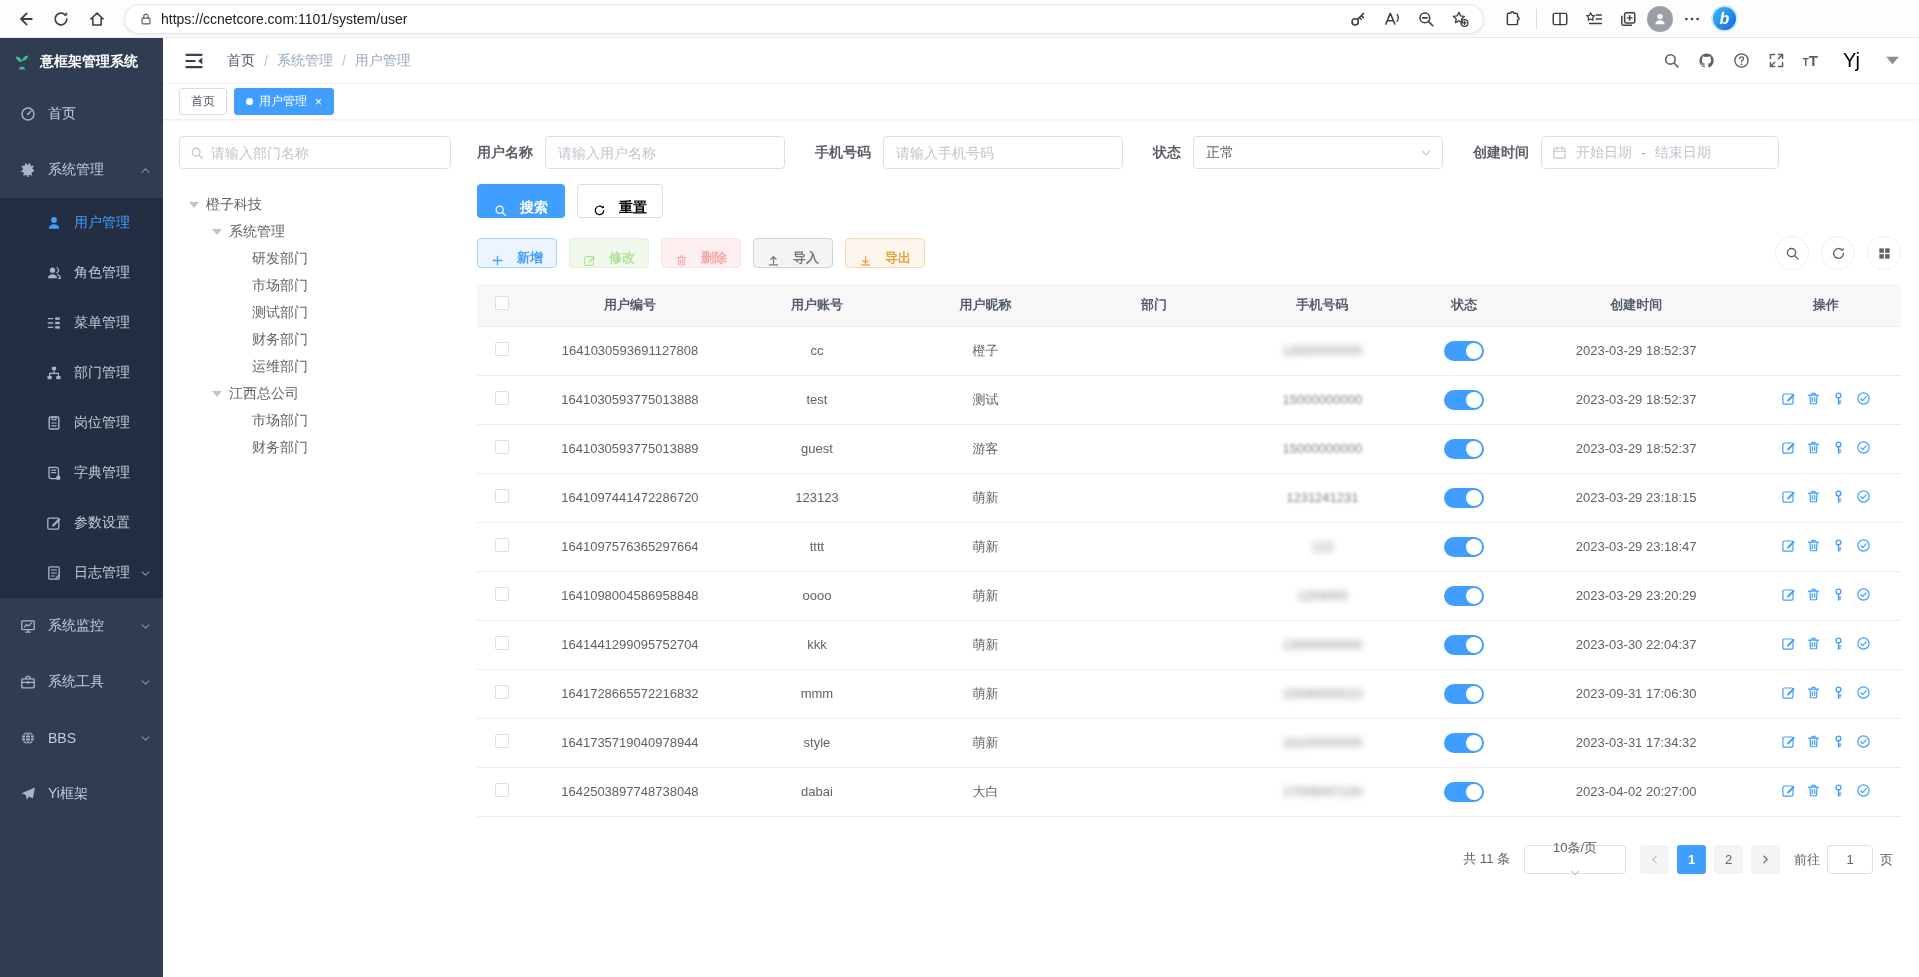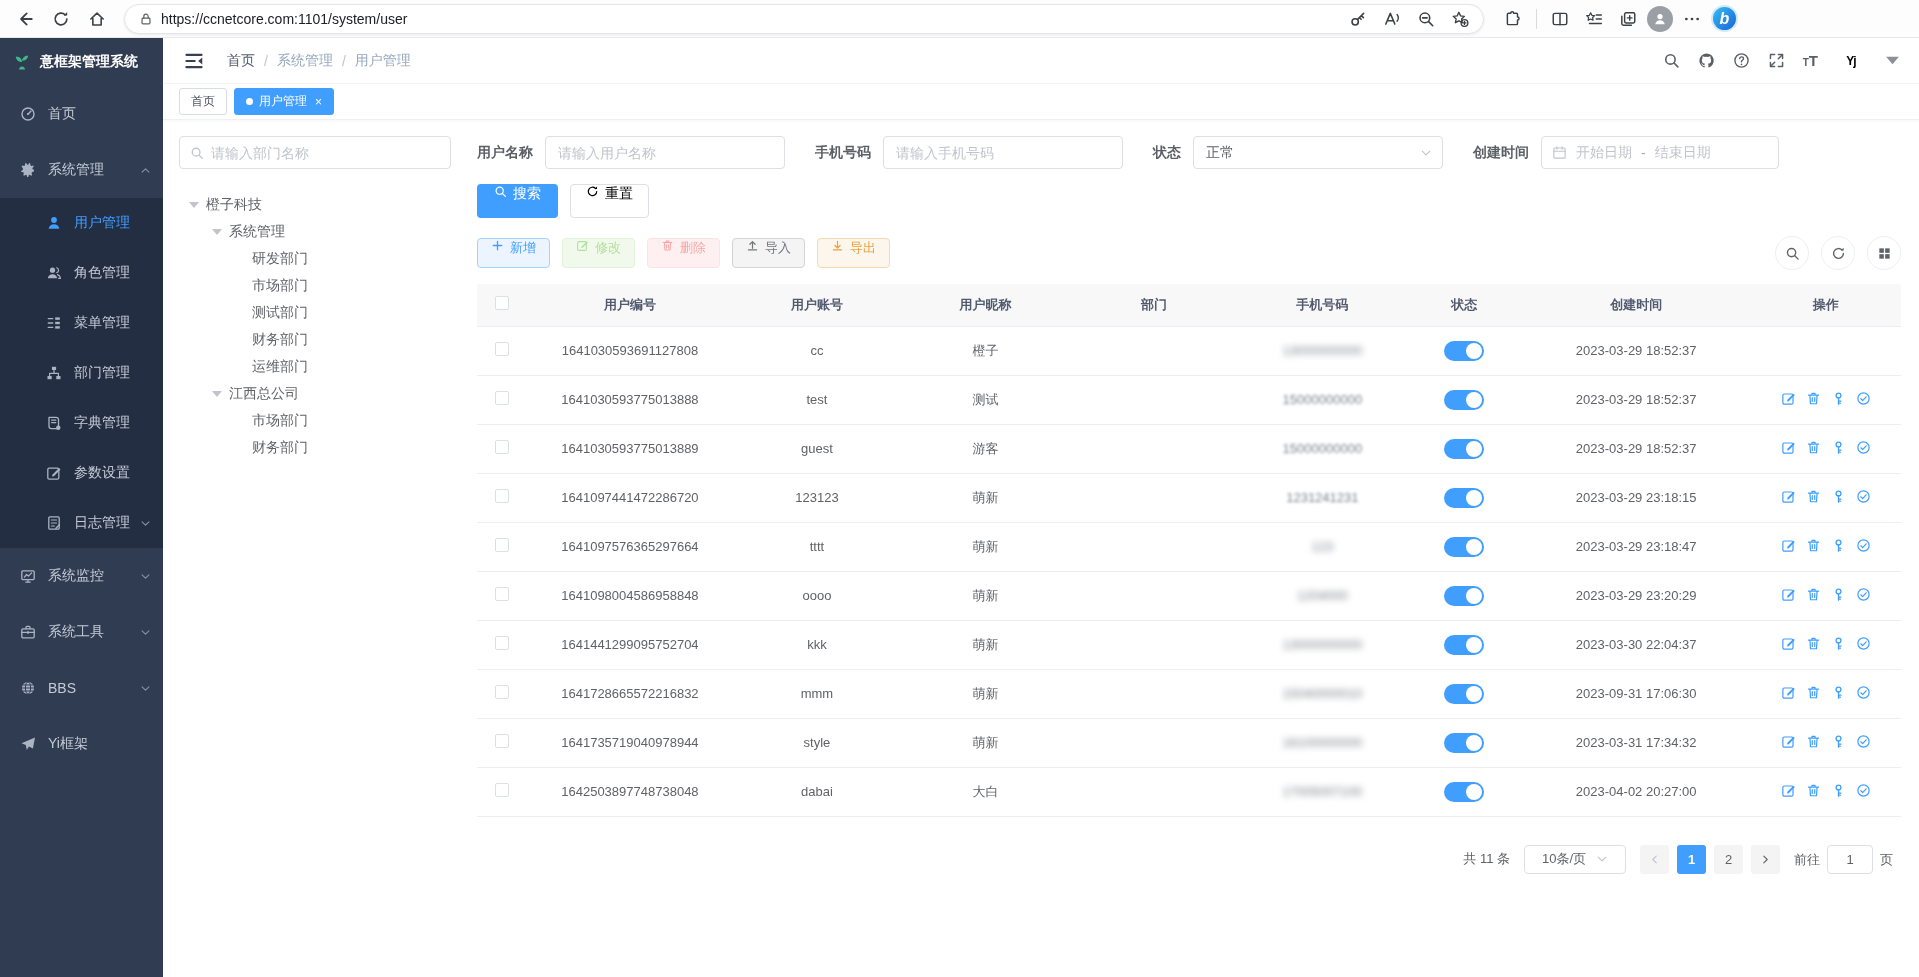--- a/index.html
+++ b/index.html
@@ -51,21 +51,21 @@
   .hamburger { width:22px; height:22px; color:#3a3f51; margin-right:22px; cursor:pointer; }
   .crumbs { display:flex; align-items:center; gap:9px; font-size:14px; }
   .crumb { color:#97a8be; }
   .crumb.first { color:#515a6e; }
   .crumb-sep { color:#c0c4cc; }
   .top-actions { margin-left:auto; display:flex; align-items:center; gap:18px; color:#5a5e66; }
   .top-actions .icon { width:17px; height:17px; cursor:pointer; }
   .tt-icon { font-weight:bold; cursor:pointer; color:#5a5e66; }
   .tt-icon .sm { font-size:10px; } .tt-icon .lg { font-size:15px; }
   .hdr-logo { width:30px; height:30px; background:#fff; display:flex; align-items:center;
-    justify-content:center; font-weight:700; font-size:12px; letter-spacing:-1px; color:#000;
+    justify-content:center; font-weight:400; font-size:20px; letter-spacing:-1px; color:#000;
     cursor:pointer; }
   .hdr-caret { width:9px; height:9px; color:#8a8f99; cursor:pointer; }
 
   
   .tabbar { height:36px; display:flex; align-items:center; gap:7px; padding:0 16px;
     border-bottom:1px solid #eef0f4; box-shadow:0 1px 3px rgba(0,0,0,.04); }
   .tab { height:27px; display:inline-flex; align-items:center; gap:6px; padding:0 11px;
     border:1px solid #d8dce5; border-radius:3px; background:#fff; font-size:12px; color:#495060;
     cursor:pointer; }
   .tab.active { background:#409eff; border-color:#409eff; color:#fff; }
@@ -99,22 +99,22 @@
     align-items:center; padding:0 10px 0 12px; color:#606266; cursor:pointer; }
   .select .val { flex:1; }
   .sel-caret { width:12px; height:12px; color:#c0c4cc; }
   .daterange { width:238px; height:33px; border:1px solid #dcdfe6; border-radius:4px; display:flex;
     align-items:center; padding:0 10px; gap:9px; color:#c0c4cc; cursor:pointer; }
   .daterange .icon { width:15px; height:15px; }
   .daterange .ph { font-size:14px; }
   .daterange .sep { color:#a8abb2; }
 
   .search-row { margin-top:15px; display:flex; gap:12px; }
-  .btn { display:inline-flex; align-items:flex-start; justify-content:center; gap:6px; cursor:pointer;
-    border-radius:4px; font-size:14px; border:1px solid transparent; white-space:nowrap; }
+  .btn { display:inline-flex; align-items:flex-end; justify-content:center; gap:13px; cursor:pointer;
+    border-radius:4px; font-size:14px; border:1px solid transparent; white-space:nowrap;font-weight:bold; }
   .btn .icon { width:13px; height:13px; }
   .btn-primary { background:#409eff; color:#fff; height:34px; padding:0 16px; }
   .btn-plain { background:#fff; color:#000000; border-color:#dcdfe6; height:34px; padding:0 15px; }
 
   .toolbar-row { margin-top:18px; display:flex; align-items:center; gap:12px; }
   .btn-mini { height:30px; padding:0 13px; font-size:13px; border-radius:4px; }
   .btn-add { background:#ecf5ff; border-color:#a3d3ff; color:#409eff; }
   .btn-modify { background:#f0f9eb; border-color:#e1f3d8; color:#b3e19d; }
   .btn-delete { background:#fef0f0; border-color:#fde2e2; color:#f9a7a7; }
   .btn-import { background:#f4f4f5; border-color:#d3d4d6; color:#72767b; }
@@ -139,21 +139,21 @@
     position:relative; cursor:pointer; vertical-align:middle; }
   .switch::after { content:""; position:absolute; right:2px; top:2px; width:16px; height:16px;
     border-radius:50%; background:#fff; }
   .rowicons { display:inline-flex; gap:10px; color:#409eff; }
   .rowicons .icon { width:15px; height:15px; cursor:pointer; }
 
   
   .pagination { margin-top:28px; display:flex; align-items:center; justify-content:flex-end;
     gap:14px; font-size:13px; color:#606266; padding-right:8px; }
   .psize { width:102px; height:29px; border:1px solid #dcdfe6; border-radius:4px; display:flex;
-    align-items:center; justify-content:center; gap:10px; color:#606266; cursor:pointer; }
+    align-items:center; justify-content:center; gap:10px; color:#606266; cursor:pointer;flex-direction:column; }
   .pager { display:flex; gap:8px; align-items:center; }
   .pbtn { min-width:29px; height:29px; border-radius:3px; background:#f4f4f5; color:#606266;
     display:flex; align-items:center; justify-content:center; cursor:pointer; font-size:13px; }
   .pbtn .icon { width:11px; height:11px; }
   .pbtn.active { background:#409eff; color:#fff; font-weight:bold; }
   .pbtn.dis { color:#c0c4cc; }
   .goto input { width:46px; height:29px; border:1px solid #dcdfe6; border-radius:4px;
     text-align:center; font-size:13px; color:#606266; outline:none; font-family:inherit; margin:0 7px; }
 </style>
 </head>
@@ -349,20 +349,29 @@
           <div class="side-subitem">
             <span class="icon">
               <svg viewBox="0 0 16 16">
                 <rect x="5.9" y="1.8" width="4.2" height="3.2" fill="currentColor"></rect>
                 <rect x="1.5" y="11" width="4.2" height="3.2" fill="currentColor"></rect>
                 <rect x="10.3" y="11" width="4.2" height="3.2" fill="currentColor"></rect>
                 <path d="M8 5v2.8M3.6 11V8.4h8.8V11" fill="none" stroke="currentColor" stroke-linecap="round" stroke-linejoin="round" stroke-width="1.2"></path>
               </svg>
             </span>
             <span>部门管理</span>
+          </div>
+          <div class="side-subitem">
+            <span class="icon">
+              <svg viewBox="0 0 16 16">
+                <rect x="3.2" y="2" width="9.6" height="12" rx="1.2" fill="none" stroke="currentColor" stroke-linecap="round" stroke-linejoin="round" stroke-width="1.4"></rect>
+                <path d="M6 2h4v2.6H6zM5.8 8h4.4M5.8 10.8h4.4" fill="none" stroke="currentColor" stroke-linecap="round" stroke-linejoin="round" stroke-width="1.2"></path>
+              </svg>
+            </span>
+            <span>岗位管理</span>
           </div>
           <div class="side-subitem">
             <span class="icon">
               <svg viewBox="0 0 16 16">
                 <path d="M3 2.4h7.2a2.3 2.3 0 0 1 2.3 2.3v8.9H5.3A2.3 2.3 0 0 1 3 11.3z" fill="none" stroke="currentColor" stroke-linecap="round" stroke-linejoin="round" stroke-width="1.3"></path>
                 <path d="M5.6 5.2h4.2M5.6 7.6h4.2" fill="none" stroke="currentColor" stroke-linecap="round" stroke-linejoin="round" stroke-width="1.2"></path>
                 <circle cx="12.3" cy="12.8" r="2.2" fill="currentColor"></circle>
               </svg>
             </span>
             <span>字典管理</span>

